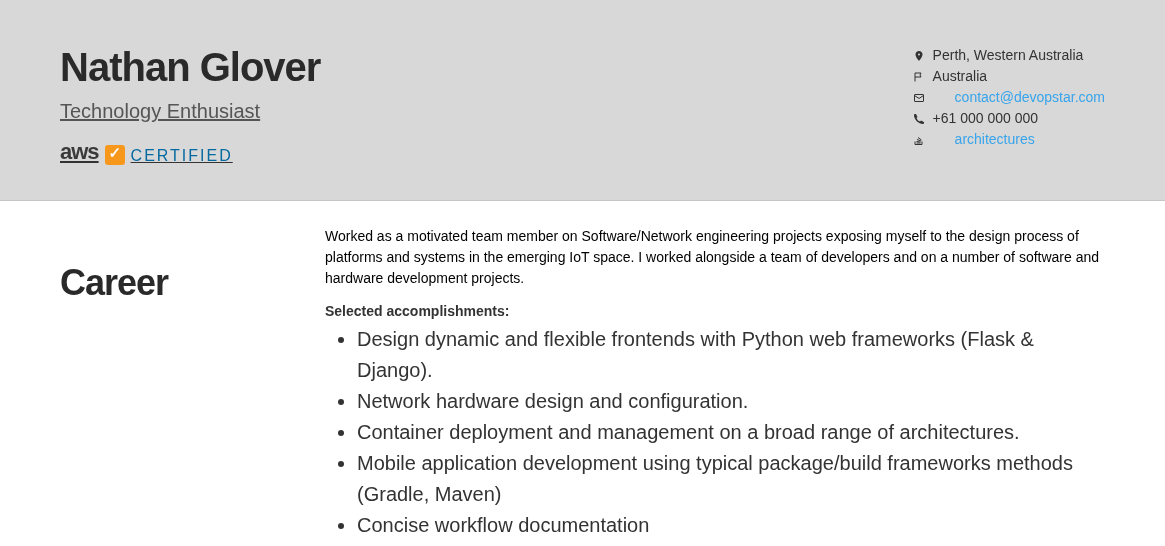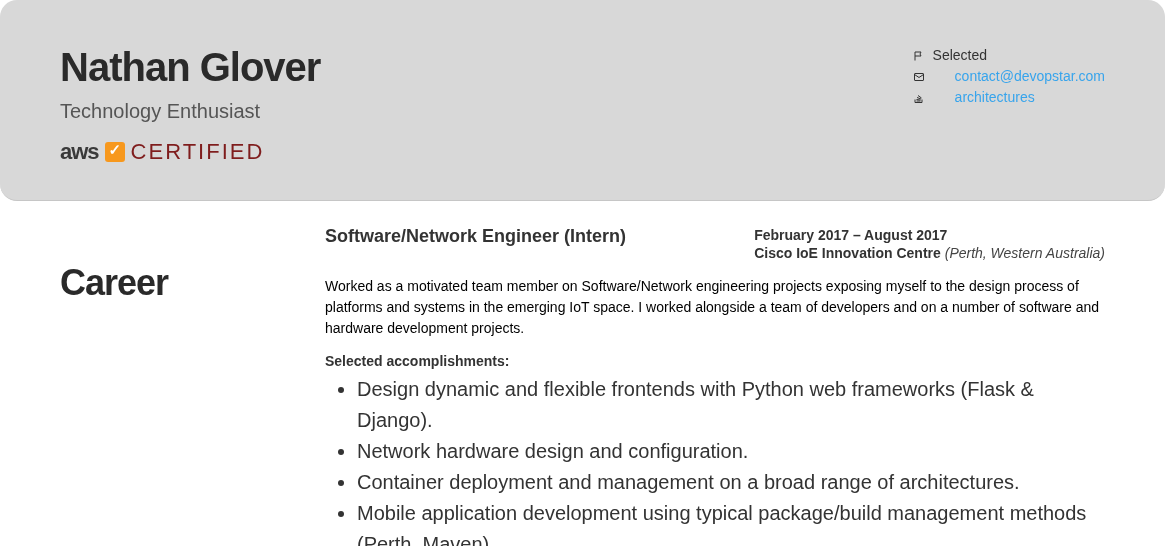--- a/index.html
+++ b/index.html
@@ -1,25 +1,25 @@
 <!DOCTYPE html>
 <html><head>
 <meta charset="utf-8">
 <style>
   * { box-sizing: border-box; margin: 0; padding: 0; }
   body { font-family: "Helvetica Neue", Helvetica, Arial, sans-serif; color: #333; width: 1165px; }
-  .header { background: #d8d8d8; padding: 45px 60px 35px 60px; display: flex; justify-content: space-between; border-bottom: 1px solid #c6c6c6; border-radius: 17px;}
+  .header { background: #d8d8d8; padding: 45px 60px 35px 60px; display: flex; justify-content: space-between; border-bottom: 1px solid #c6c6c6;}
   .header-left { }
   .name { font-family: Arial, sans-serif; font-weight: 900; font-size: 40px; letter-spacing: -1px; color: #2a2a2a; margin-bottom: 10px;}
-  .subtitle { font-size: 20px; color: #555; font-weight: 400; margin-bottom: 16px;}
-  .cert { display: flex; align-items: center; gap: 6px; }
+  .subtitle { font-size: 20px; color: #555; font-weight: 400; margin-bottom: 16px; text-decoration: underline;}
+  .cert { display: flex; align-items: flex-end; gap: 6px; text-decoration: underline; }
   .cert-aws { font-family: Arial, sans-serif; font-weight: 900; font-size: 22px; color: #3a3a3a; letter-spacing: -1px;}
   .cert-badge { width: 20px; height: 20px; background: #f7981d; border-radius: 3px; position: relative; display: inline-block;}
   .cert-badge::after { content: "✓"; color: white; font-weight: bold; position: absolute; top: -1px; left: 4px; font-size: 15px;}
-  .cert-text { font-size: 22px; color: #7f1d1d; letter-spacing: 2px; font-weight: 500;}
+  .cert-text { font-size: 16px; color: #0369a1; letter-spacing: 2px; font-weight: 500;}
   .contact { font-size: 14px; line-height: 1.5; color: #333; }
   .contact-row { display: flex; align-items: center; gap: 7px; margin-bottom: 0px; }
   .contact-row .icon { width: 14px; height: 14px; display: inline-flex; align-items: center; justify-content: center; font-size: 13px; color: #333;}
   .contact-row a, .link-color { color: #37a4ec; text-decoration: none; margin-left: 22px; }
   .content { display: flex; padding: 25px 60px; gap: 0; }
   .sidebar { width: 265px; flex-shrink: 0; }
   .section-title { font-family: Arial, sans-serif; font-weight: 900; font-size: 36px; color: #2a2a2a; letter-spacing: -1px; margin-top: 36px;}
   .main { flex: 1; }
   .job-header { display: flex; justify-content: space-between; align-items: flex-start; margin-bottom: 14px; }
   .job-title { font-size: 18px; font-weight: bold; color: #333; }
@@ -44,68 +44,74 @@
     <p class="subtitle">Technology Enthusiast</p>
     <div class="cert">
       <span class="cert-aws">aws</span>
       <span class="cert-badge"></span>
       <span class="cert-text">CERTIFIED</span>
     </div>
   </div>
   <div class="contact">
     <div class="contact-row">
       <span class="icon">
+          <svg viewBox="0 0 24 24" width="12" height="12" fill="#333">
+            <path d="M12 2C8 2 5 5 5 9c0 5 7 13 7 13s7-8 7-13c0-4-3-7-7-7zm0 9a2 2 0 110-4 2 2 0 010 4z"></path>
+          </svg>
+        </span>
+      <span>Perth, Western Australia</span>
+    </div>
+    <div class="contact-row">
+      <span class="icon">
           <svg viewBox="0 0 24 24" width="12" height="12" fill="none" stroke="#333" stroke-width="2">
             <path d="M4 21V4m0 0h12l-2 4 2 4H4"></path>
           </svg>
         </span>
-      <span>Selected</span>
+      <span>Australia</span>
     </div>
     <div class="contact-row">
       <span class="icon">
           <svg viewBox="0 0 24 24" width="12" height="12" fill="none" stroke="#333" stroke-width="2">
             <rect x="3" y="5" width="18" height="14" rx="1"></rect>
             <path d="M3 7l9 6 9-6"></path>
           </svg>
         </span>
       <a href="#">contact@devopstar.com</a>
+    </div>
+    <div class="contact-row">
+      <span class="icon">
+          <svg viewBox="0 0 24 24" width="12" height="12" fill="#333">
+            <path d="M6 2l3 6-2 2c1 3 4 6 7 7l2-2 6 3v2c0 1-1 2-2 2C11 22 2 13 2 4c0-1 1-2 2-2h2z"></path>
+          </svg>
+        </span>
+      <span>+61 000 000 000</span>
     </div>
     <div class="contact-row">
       <span class="icon">
           <svg viewBox="0 0 24 24" width="12" height="12" fill="none" stroke="#333" stroke-width="2">
             <path d="M4 15v6h14v-6M7 18h8M7 15l8 1M8 11l8 3M10 7l7 5"></path>
           </svg>
         </span>
       <a href="#">architectures</a>
     </div>
   </div>
 </div>
 
 <div class="content">
   <div class="sidebar">
     <h2 class="section-title">Career</h2>
   </div>
   <div class="main">
-    <div class="job-header">
-      <div class="job-title">Software/Network Engineer (Intern)</div>
-      <div class="job-meta">
-        <div class="job-dates">February 2017 – August 2017</div>
-        <div>
-          <span class="job-company">Cisco IoE Innovation Centre</span>
-          <span class="job-location">(Perth, Western Australia)</span>
-        </div>
-      </div>
-    </div>
     <p class="job-desc">Worked as a motivated team member on Software/Network engineering projects exposing myself to the design process of platforms and systems in the emerging IoT space. I worked alongside a team of developers and on a number of software and hardware development projects.</p>
     <p class="accomp-title">Selected accomplishments:</p>
     <ul class="accomp-list">
       <li>Design dynamic and flexible frontends with Python web frameworks (Flask &amp; Django).</li>
       <li>Network hardware design and configuration.</li>
       <li>Container deployment and management on a broad range of architectures.</li>
-      <li>Mobile application development using typical package/build management methods (Perth, Maven)</li>
+      <li>Mobile application development using typical package/build frameworks methods (Gradle, Maven)</li>
       <li>Concise workflow documentation</li>
     </ul>
     <div class="tech-row">
       <span class="tech-label">Technical competencies:</span>
       <span class="pill">Python Flask</span>
       <span class="pill">Javascript / Bootstrap</span>
       <span class="pill">Cisco IOS</span>
       <span class="pill">RPi / IoT</span>
       <span class="pill">Docker</span>
       <span class="pill">Jenkins</span>

